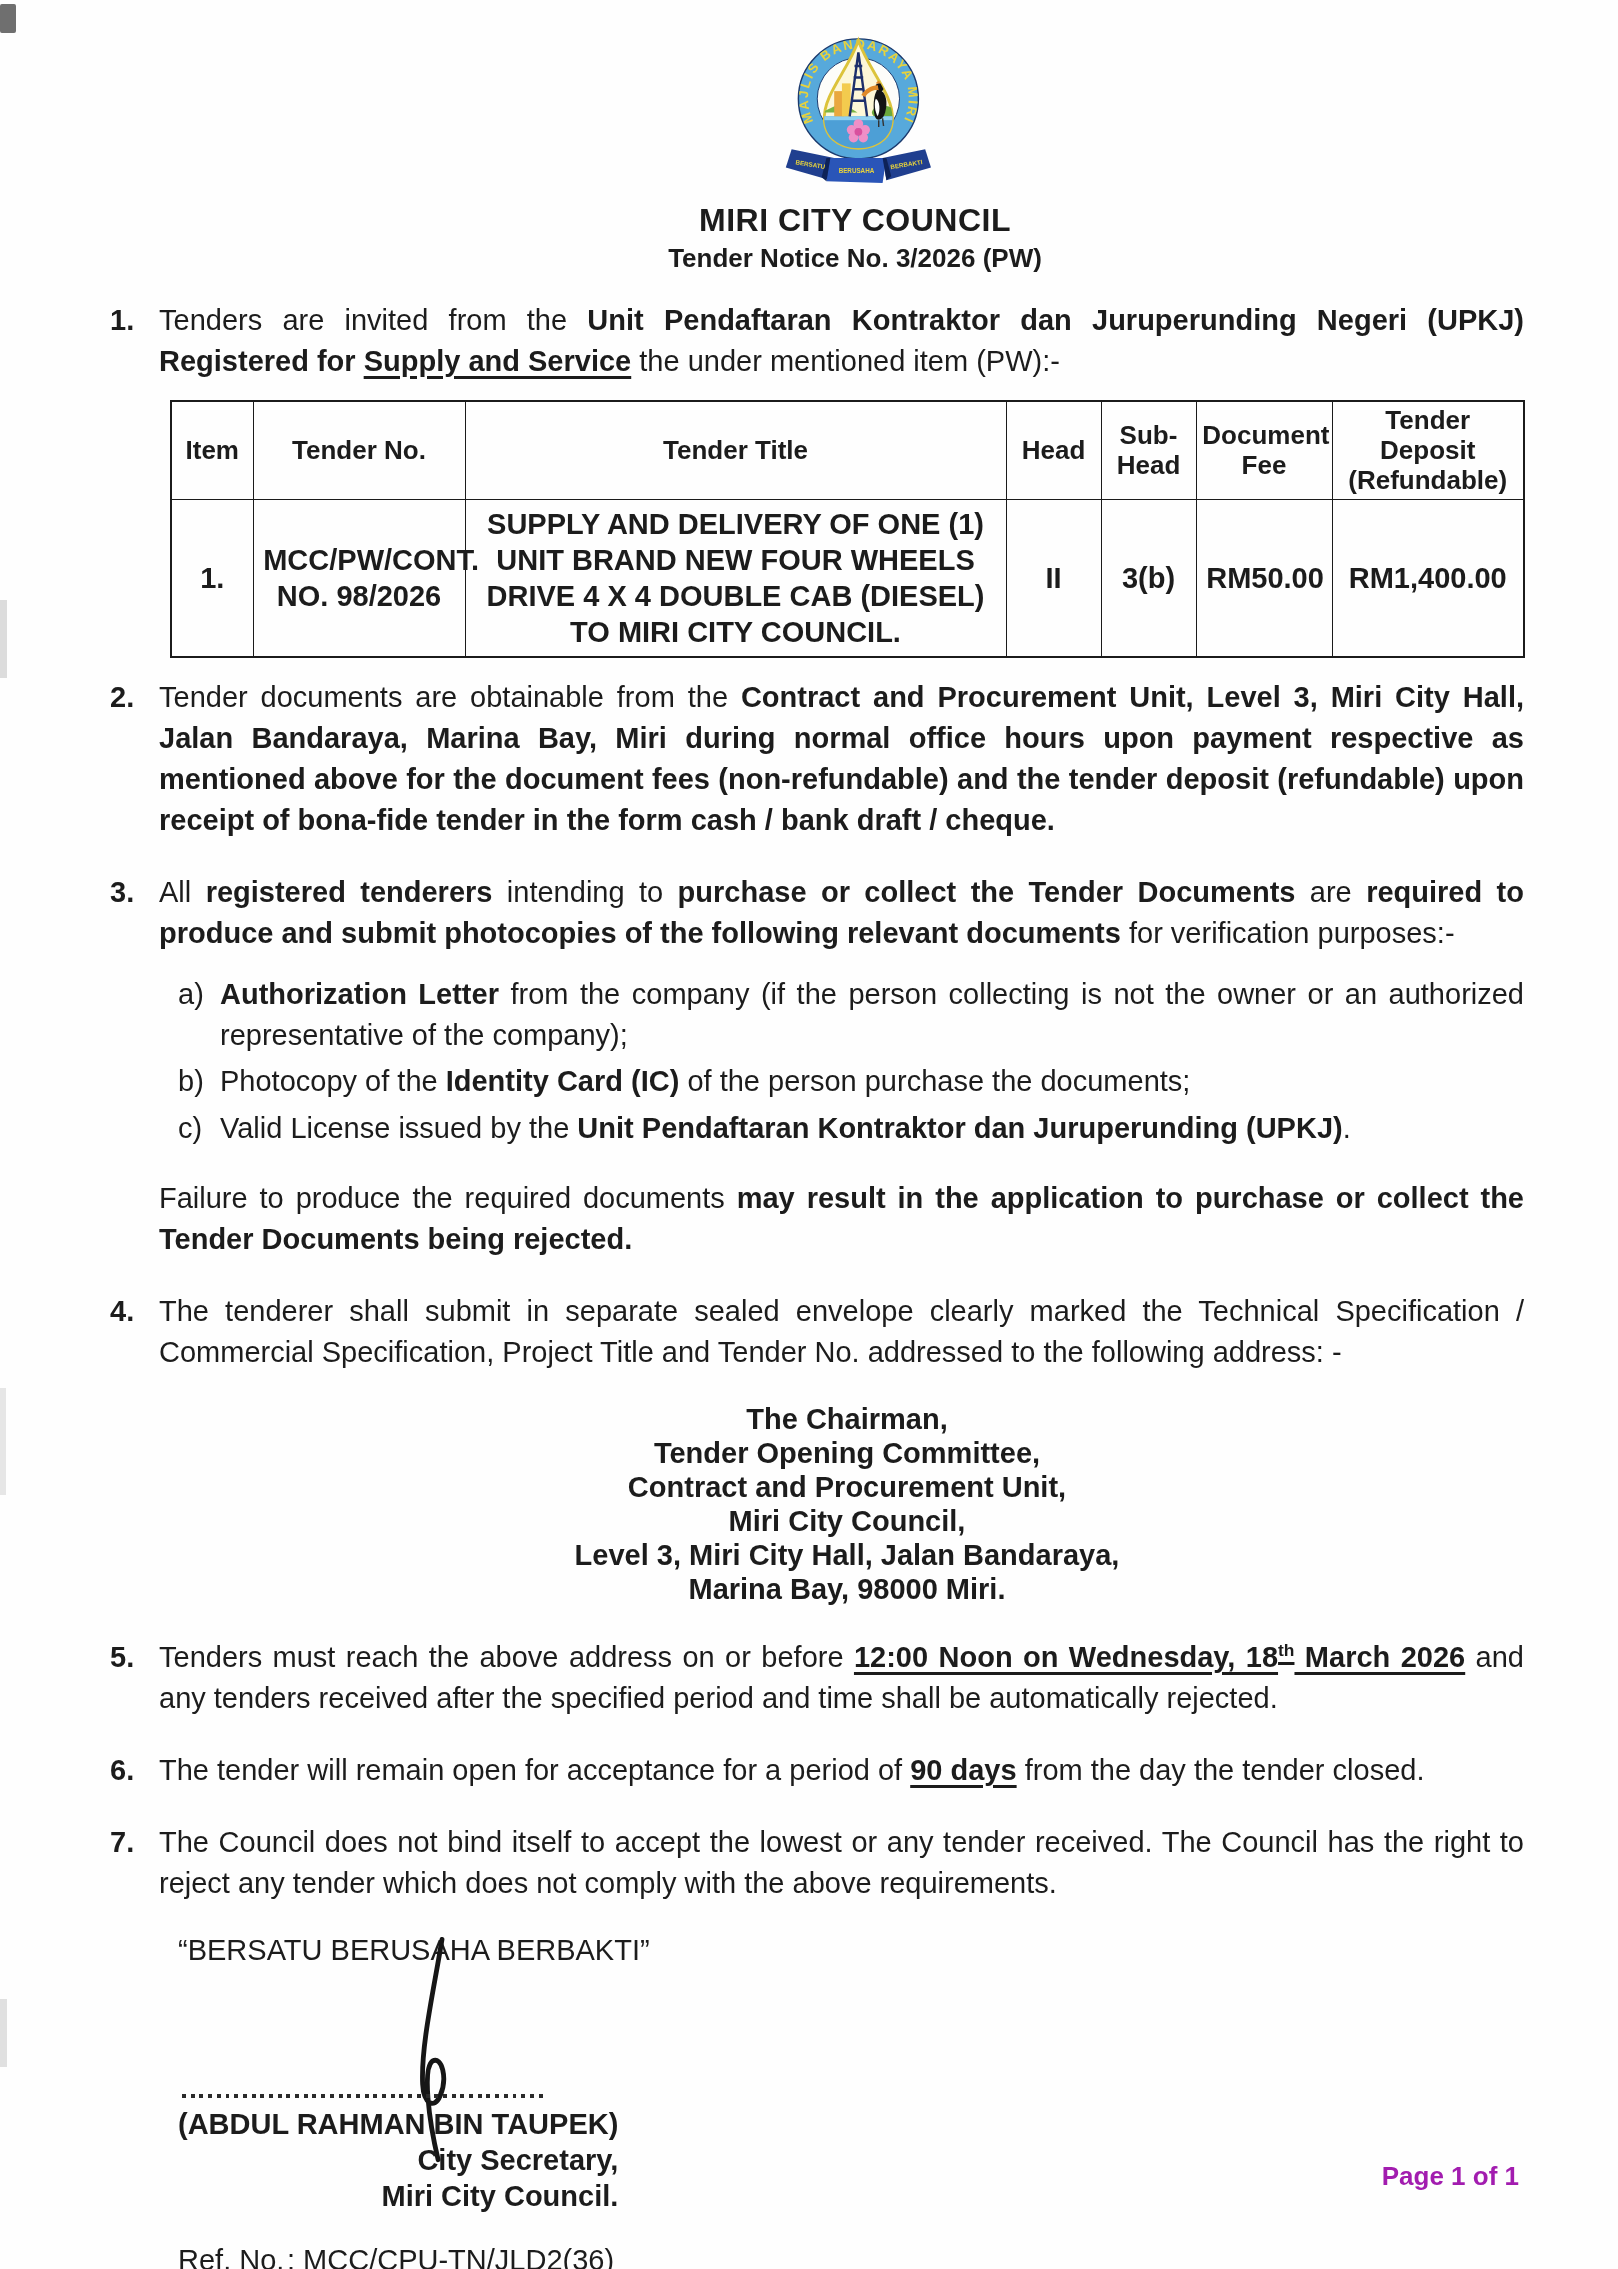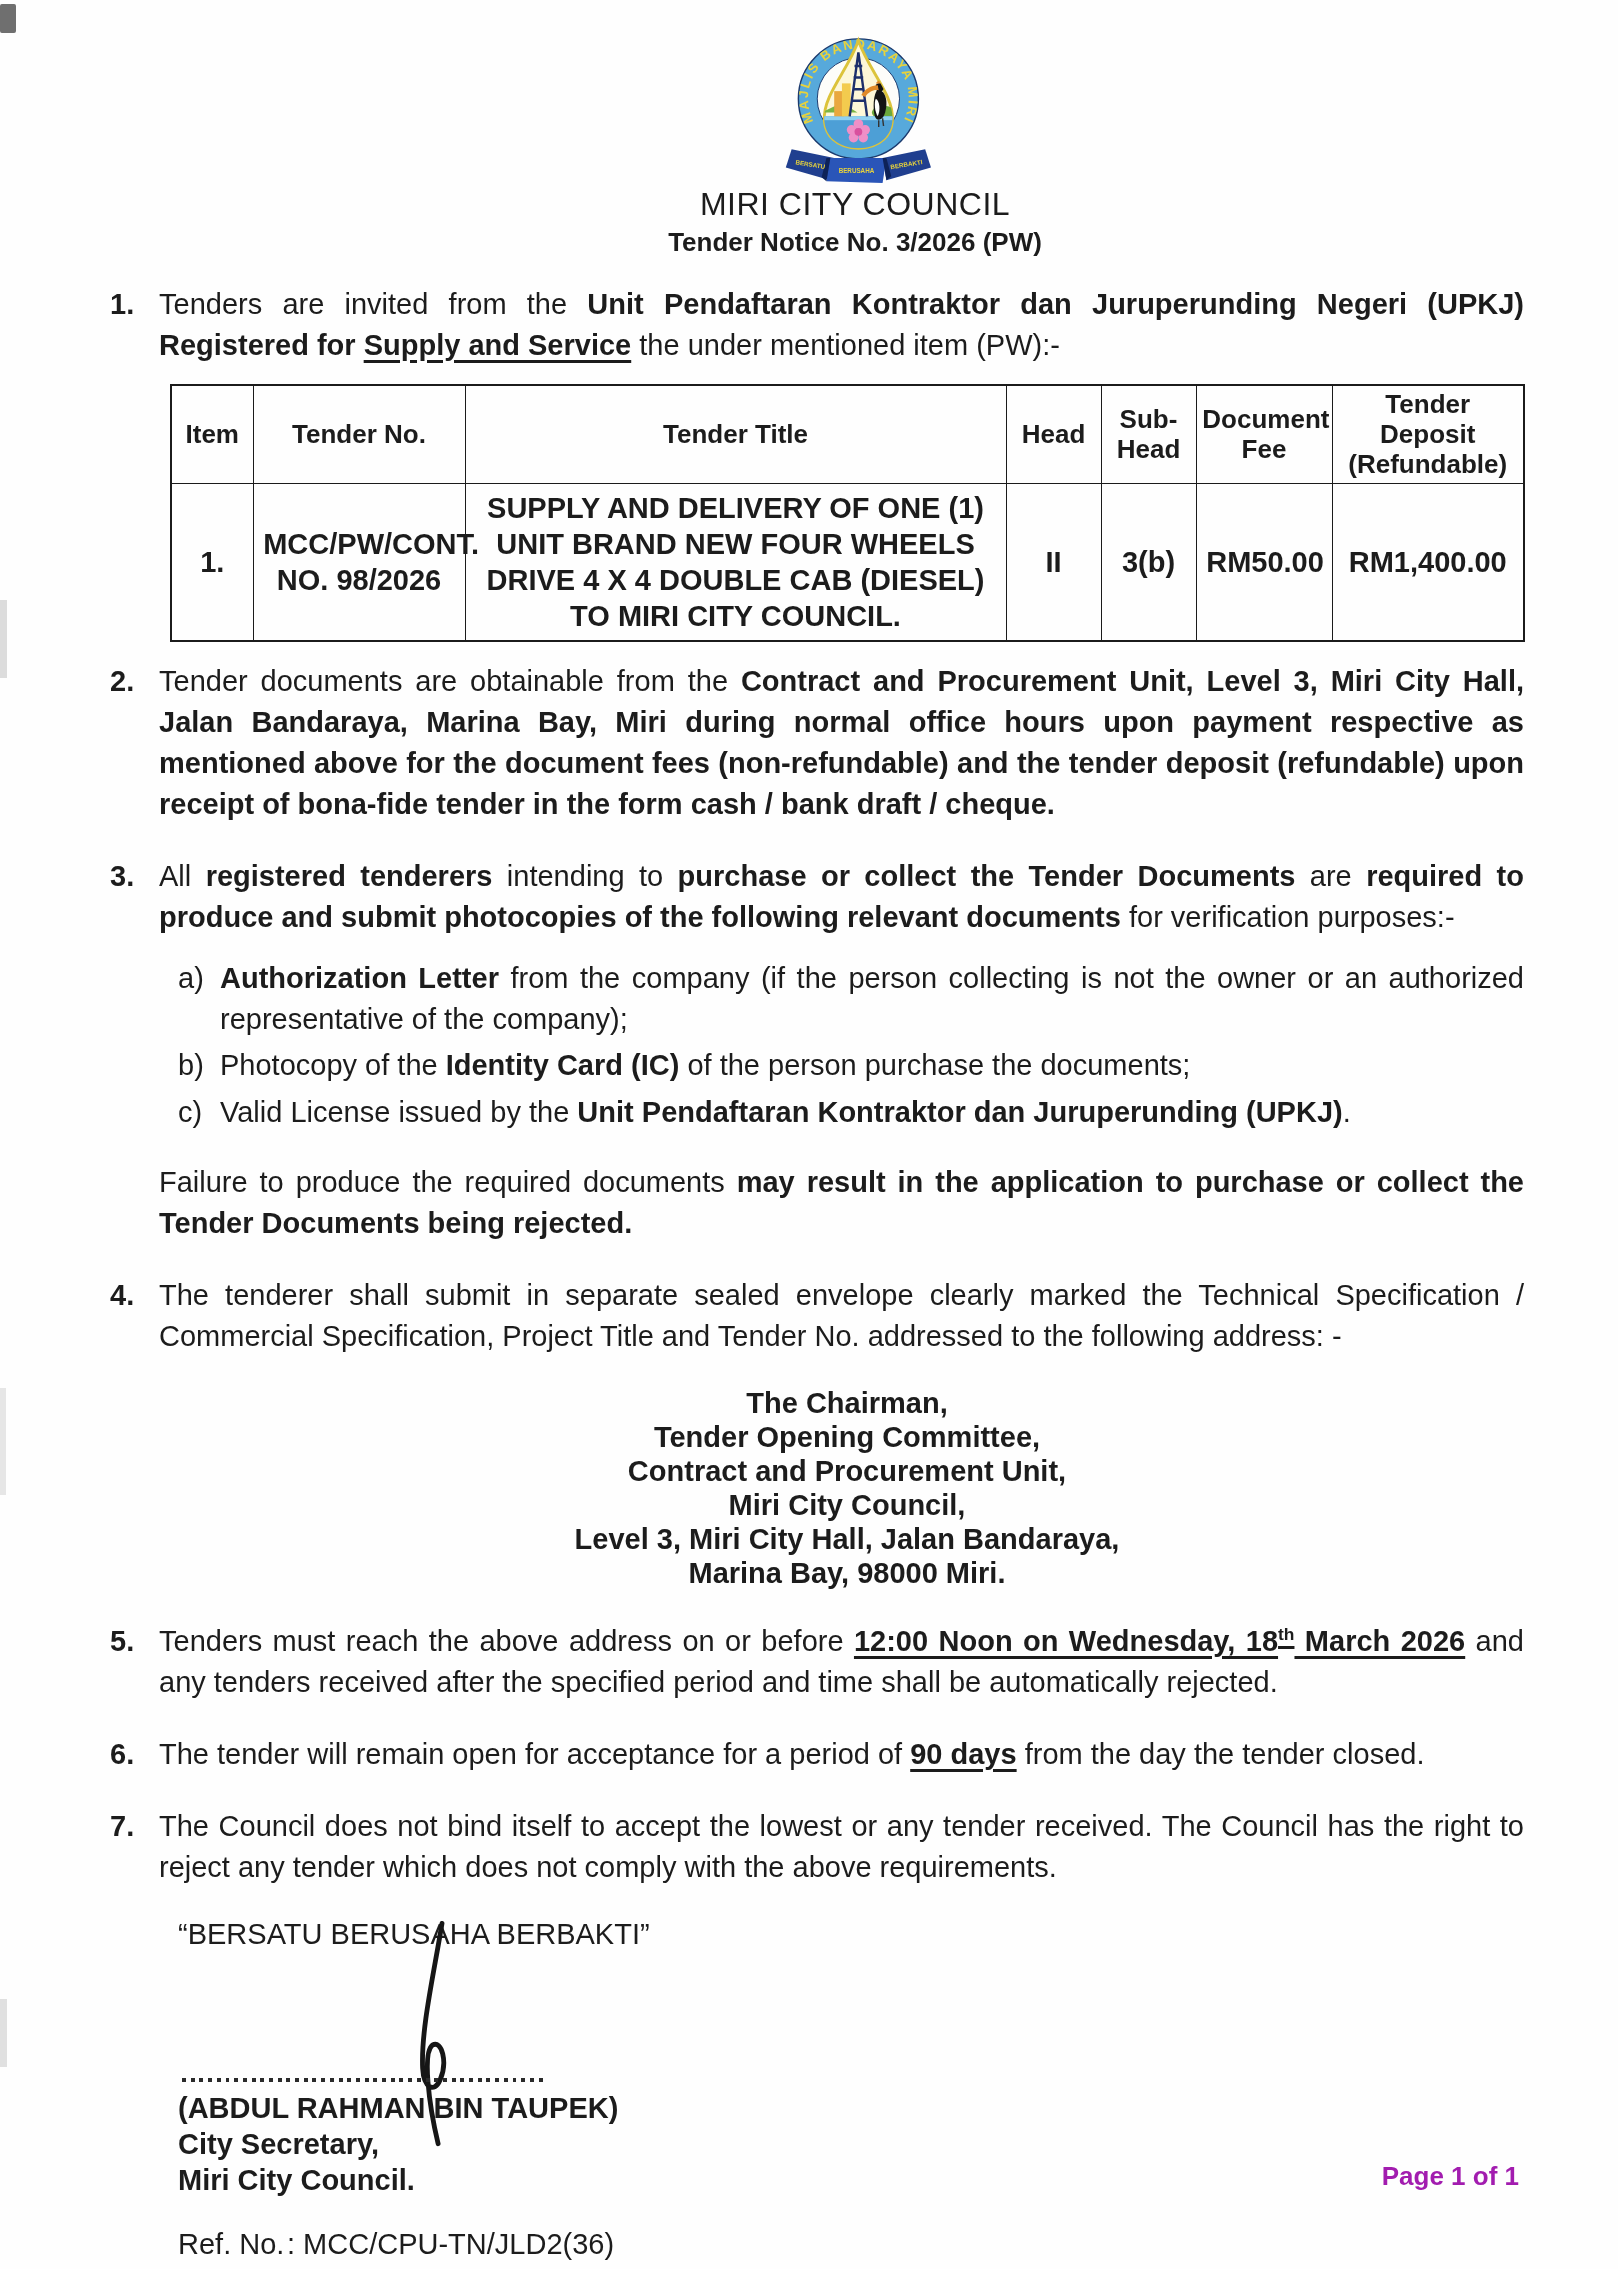--- a/index.html
+++ b/index.html
@@ -5,21 +5,21 @@
   html,body{margin:0;padding:0;background:#ffffff;}
   .page{
     position:relative;width:1619px;height:2270px;background:#fefefe;
     font-family:"Liberation Sans",sans-serif;color:#1c1c1c;
     font-size:29px;line-height:41px;overflow:hidden;
   }
   .content{padding:35px 95px 0 110px;}
   
   .doc-header{text-align:center;padding-left:76px;}
   .logo{display:block;margin:0 auto;}
-  .org-name{font-weight:400;font-size:32px;line-height:37px;margin-top:1px;letter-spacing:0.5px;}
+  .org-name{font-weight:700;font-size:32px;line-height:37px;margin-top:17px;letter-spacing:0.5px;}
   .notice-title{font-weight:700;font-size:26px;line-height:37px;margin-top:1px;}
   
   .item{display:flex;margin-top:27px;}
   .item.g20{margin-top:19.4px;}
   .item.g24{margin-top:23px;}
   .item.g32{margin-top:31px;}
   .item .num{flex:0 0 49px;font-weight:700;}
   .item .body{flex:1;text-align:justify;}
   .b{font-weight:700;}
   .u{text-decoration:underline;text-decoration-thickness:2.9px;text-underline-offset:4.9px;}
@@ -40,21 +40,21 @@
   
   .address{margin-top:29px;text-align:center;padding-left:60px;font-weight:700;line-height:34px;white-space:pre-line;}
   
   .mottos{margin:29px 0 0 68px;font-weight:400;line-height:35px;}
   .mottos .en{font-style:italic;}
   
   .sig-area{position:relative;margin:7.8px 0 0 68px;height:243px;}
   .squiggle{position:absolute;left:206px;top:-39px;}
   .dotline{position:absolute;left:3.9px;top:118px;width:361px;height:3.9px;
     background:repeating-linear-gradient(90deg,#2a2a2a 0 3.9px,transparent 3.9px 8.7px);}
-  .sig-block{position:absolute;left:0;top:130px;font-weight:700;line-height:36px;}
+  .sig-block{position:absolute;left:0;top:130px;font-weight:700;line-height:36px;text-align:right;}
   
   .refblock{margin:23px 0 0 68px;line-height:36px;}
   .refrow{display:flex;}
   .rlabel{flex:0 0 109px;}
   
   .footer{position:absolute;top:2156px;right:100px;font-weight:700;font-size:26px;color:#a21caf;}
   
   .mark{position:absolute;left:0;}
   .mark1{top:3.9px;width:15.5px;height:29px;background:#565656;opacity:.85;border-radius:1.9px;}
   .mark2{top:600px;width:6.8px;height:78px;background:#b9b9b9;opacity:.5;}

